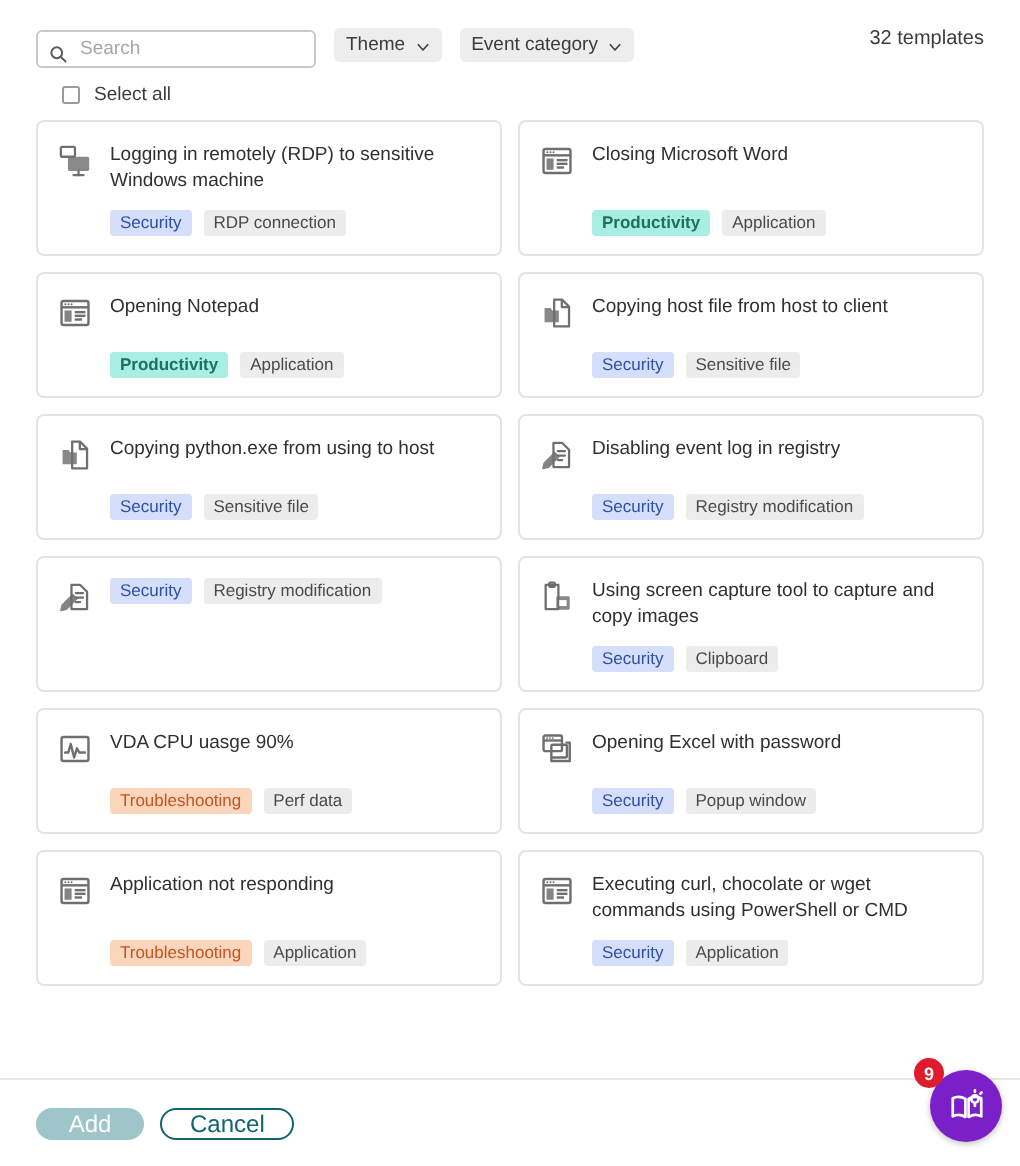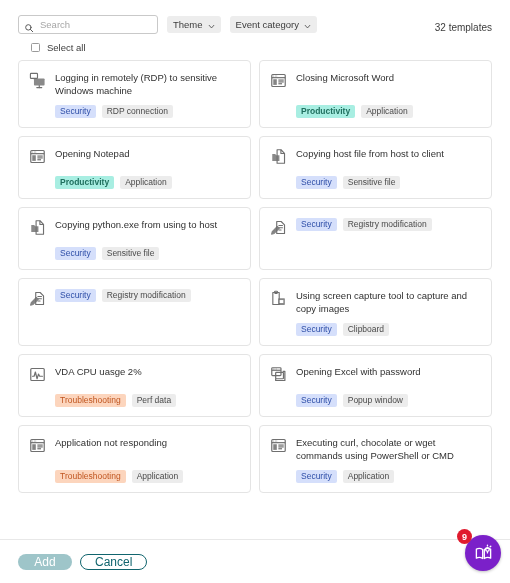--- a/index.html
+++ b/index.html
@@ -40,21 +40,21 @@
     cursor: pointer;
     color: #3b3b3b;
   }
   .close-btn svg { display: block; }
 
   
   .toolbar {
     flex: 0 0 auto;
     padding: 14px 18px 0 18px;
     display: flex;
-    align-items: flex-end;
+    align-items: flex-start;
   }
   .search-wrap {
     position: relative;
     width: 140px; height: 19px;
   }
   .search-input {
     width: 140px; height: 19px;
     border: 1px solid #c9c9c9;
     border-radius: 3px;
     padding: 0 4px 0 21px;
@@ -377,20 +377,21 @@
           <div class="card-icon">
             <svg viewBox="0 0 24 24" fill="none" stroke="currentColor" stroke-width="1.6" stroke-linejoin="round" stroke-linecap="round">
               <path d="M9.5 3.5h6.2L20.5 8.3V20.5H9.5z"></path>
               <line x1="12.6" y1="9.2" x2="17.6" y2="9.2"></line>
               <line x1="12.6" y1="12.4" x2="17.6" y2="12.4"></line>
               <line x1="12.6" y1="15.6" x2="15.6" y2="15.6"></line>
               <path d="M10.4 10.6 3.2 17.8l-.9 3.5 3.5-.9 7.2-7.2z" fill="currentColor" stroke="currentColor" opacity="0.85"></path>
             </svg>
           </div>
           <div class="card-body">
+            <div class="card-title">Disabling event log in registry</div>
             <div class="tags">
               <span class="tag tag-security">Security</span>
               <span class="tag tag-neutral">Registry modification</span>
             </div>
           </div>
         </div>
         <div class="card">
           <div class="card-icon">
             <svg viewBox="0 0 24 24" fill="none" stroke="currentColor" stroke-width="1.6" stroke-linejoin="round" stroke-linecap="round">
               <path d="M9.5 3.5h6.2L20.5 8.3V20.5H9.5z"></path>
@@ -425,21 +426,21 @@
           </div>
         </div>
         <div class="card">
           <div class="card-icon">
             <svg viewBox="0 0 24 24" fill="none" stroke="currentColor" stroke-width="1.7" stroke-linejoin="round" stroke-linecap="round">
               <rect x="2.5" y="3.5" width="19" height="17" rx="1.4"></rect>
               <polyline points="5,14.5 7.2,14.5 9,8.5 11.4,18 13.4,11.5 15,14.5 19,14.5"></polyline>
             </svg>
           </div>
           <div class="card-body">
-            <div class="card-title">VDA CPU uasge 2%</div>
+            <div class="card-title">VDA CPU uasge 90%</div>
             <div class="tags">
               <span class="tag tag-trouble">Troubleshooting</span>
               <span class="tag tag-neutral">Perf data</span>
             </div>
           </div>
         </div>
         <div class="card">
           <div class="card-icon">
             <svg viewBox="0 0 24 24" fill="none" stroke="currentColor" stroke-width="1.7" stroke-linejoin="round">
               <rect x="2.5" y="2.5" width="13" height="11" rx="1.2"></rect>

